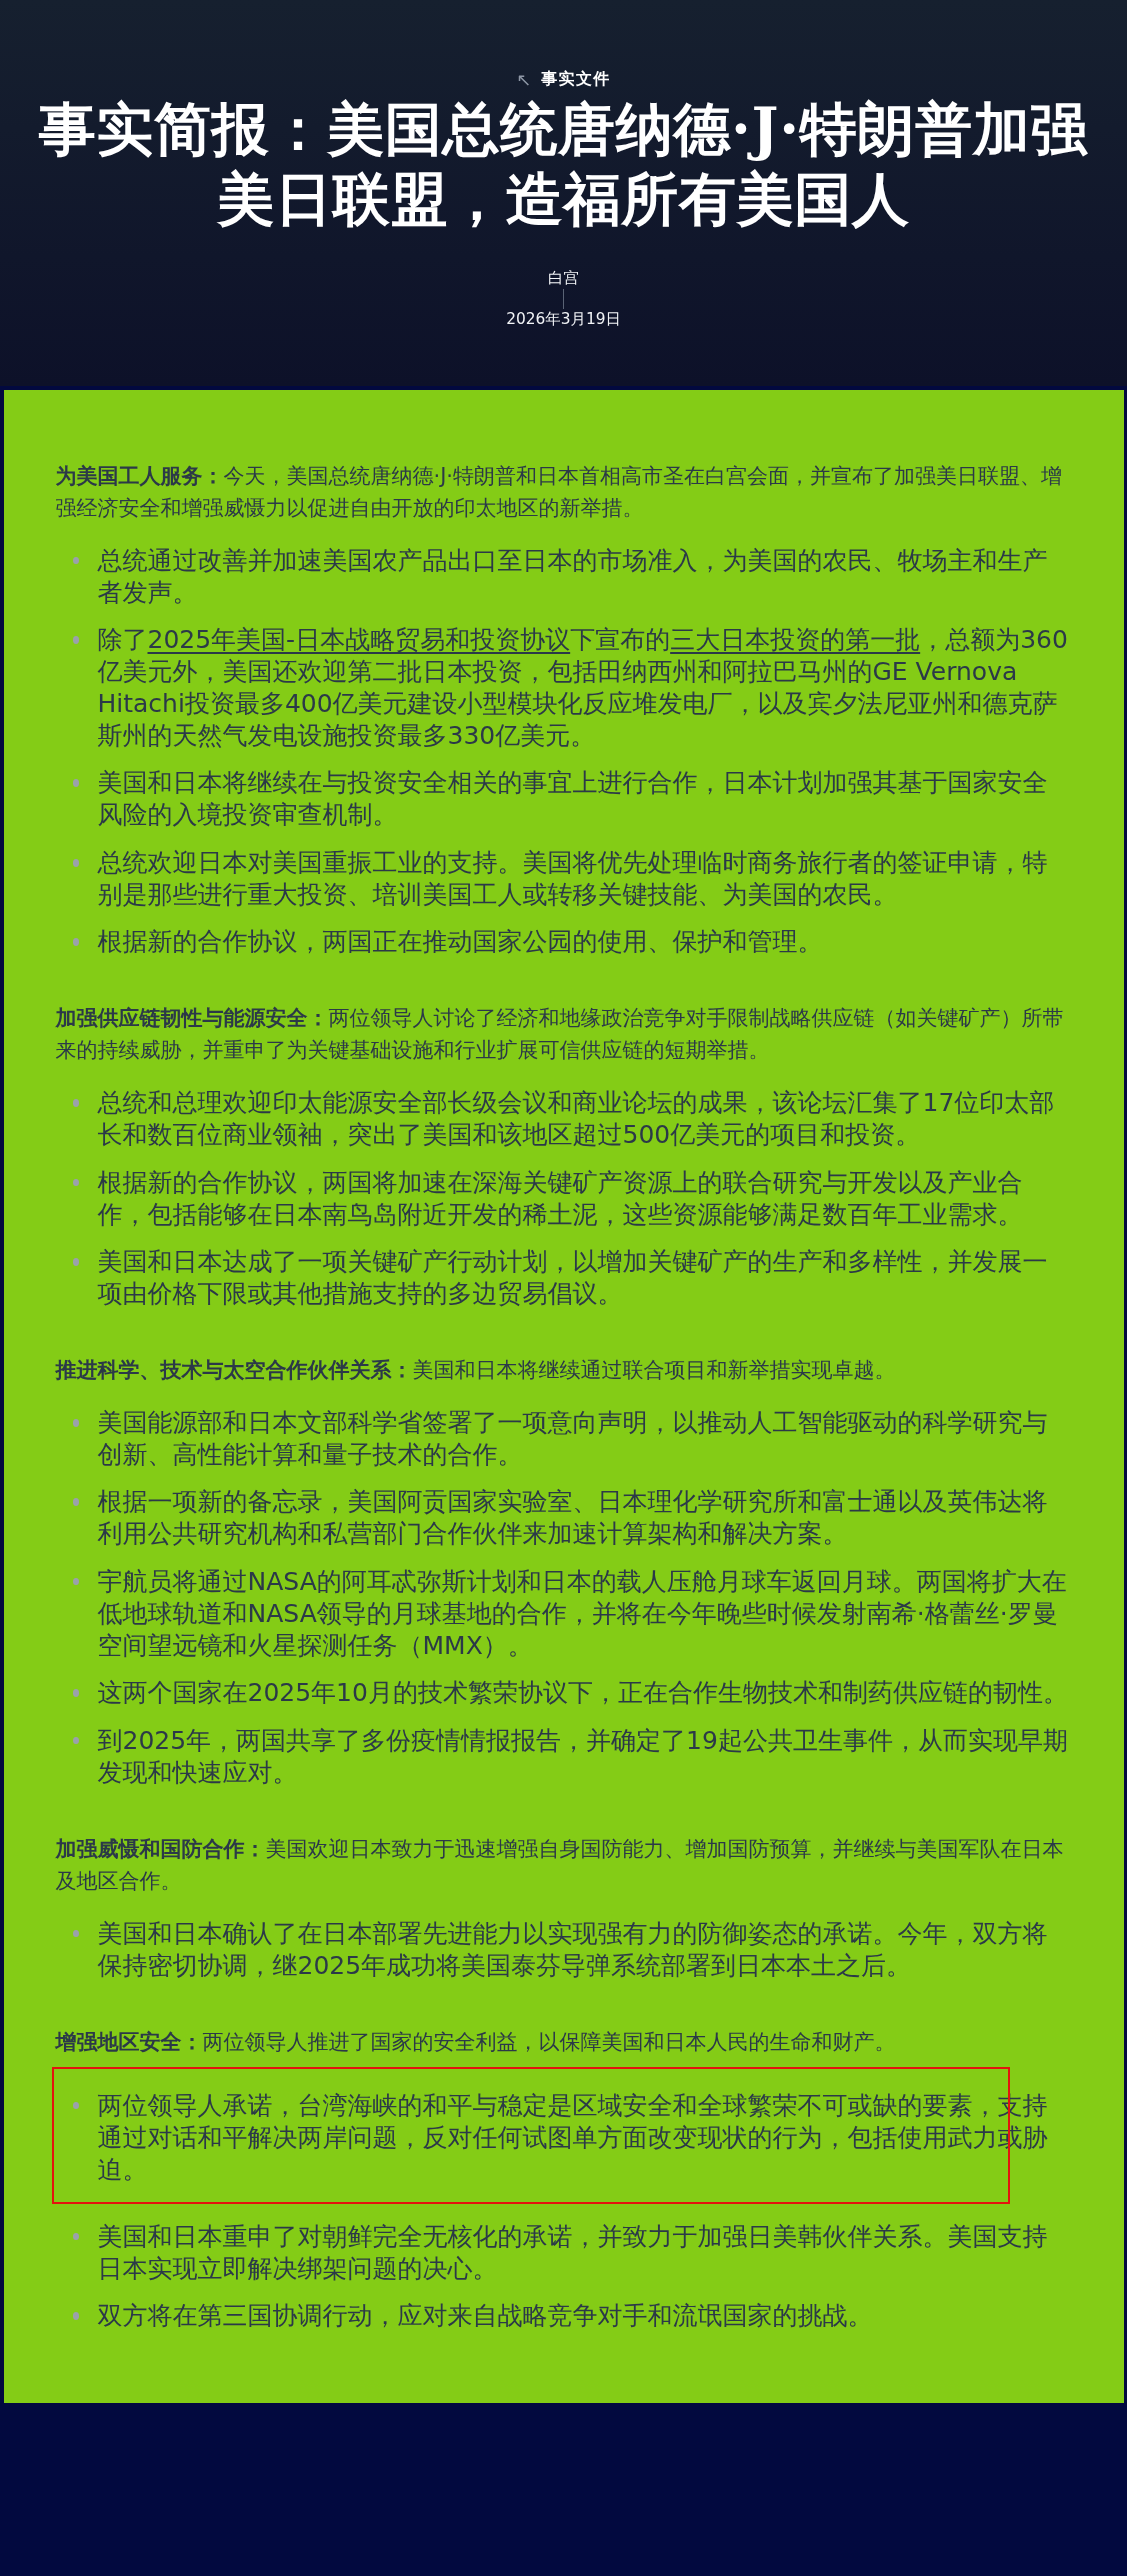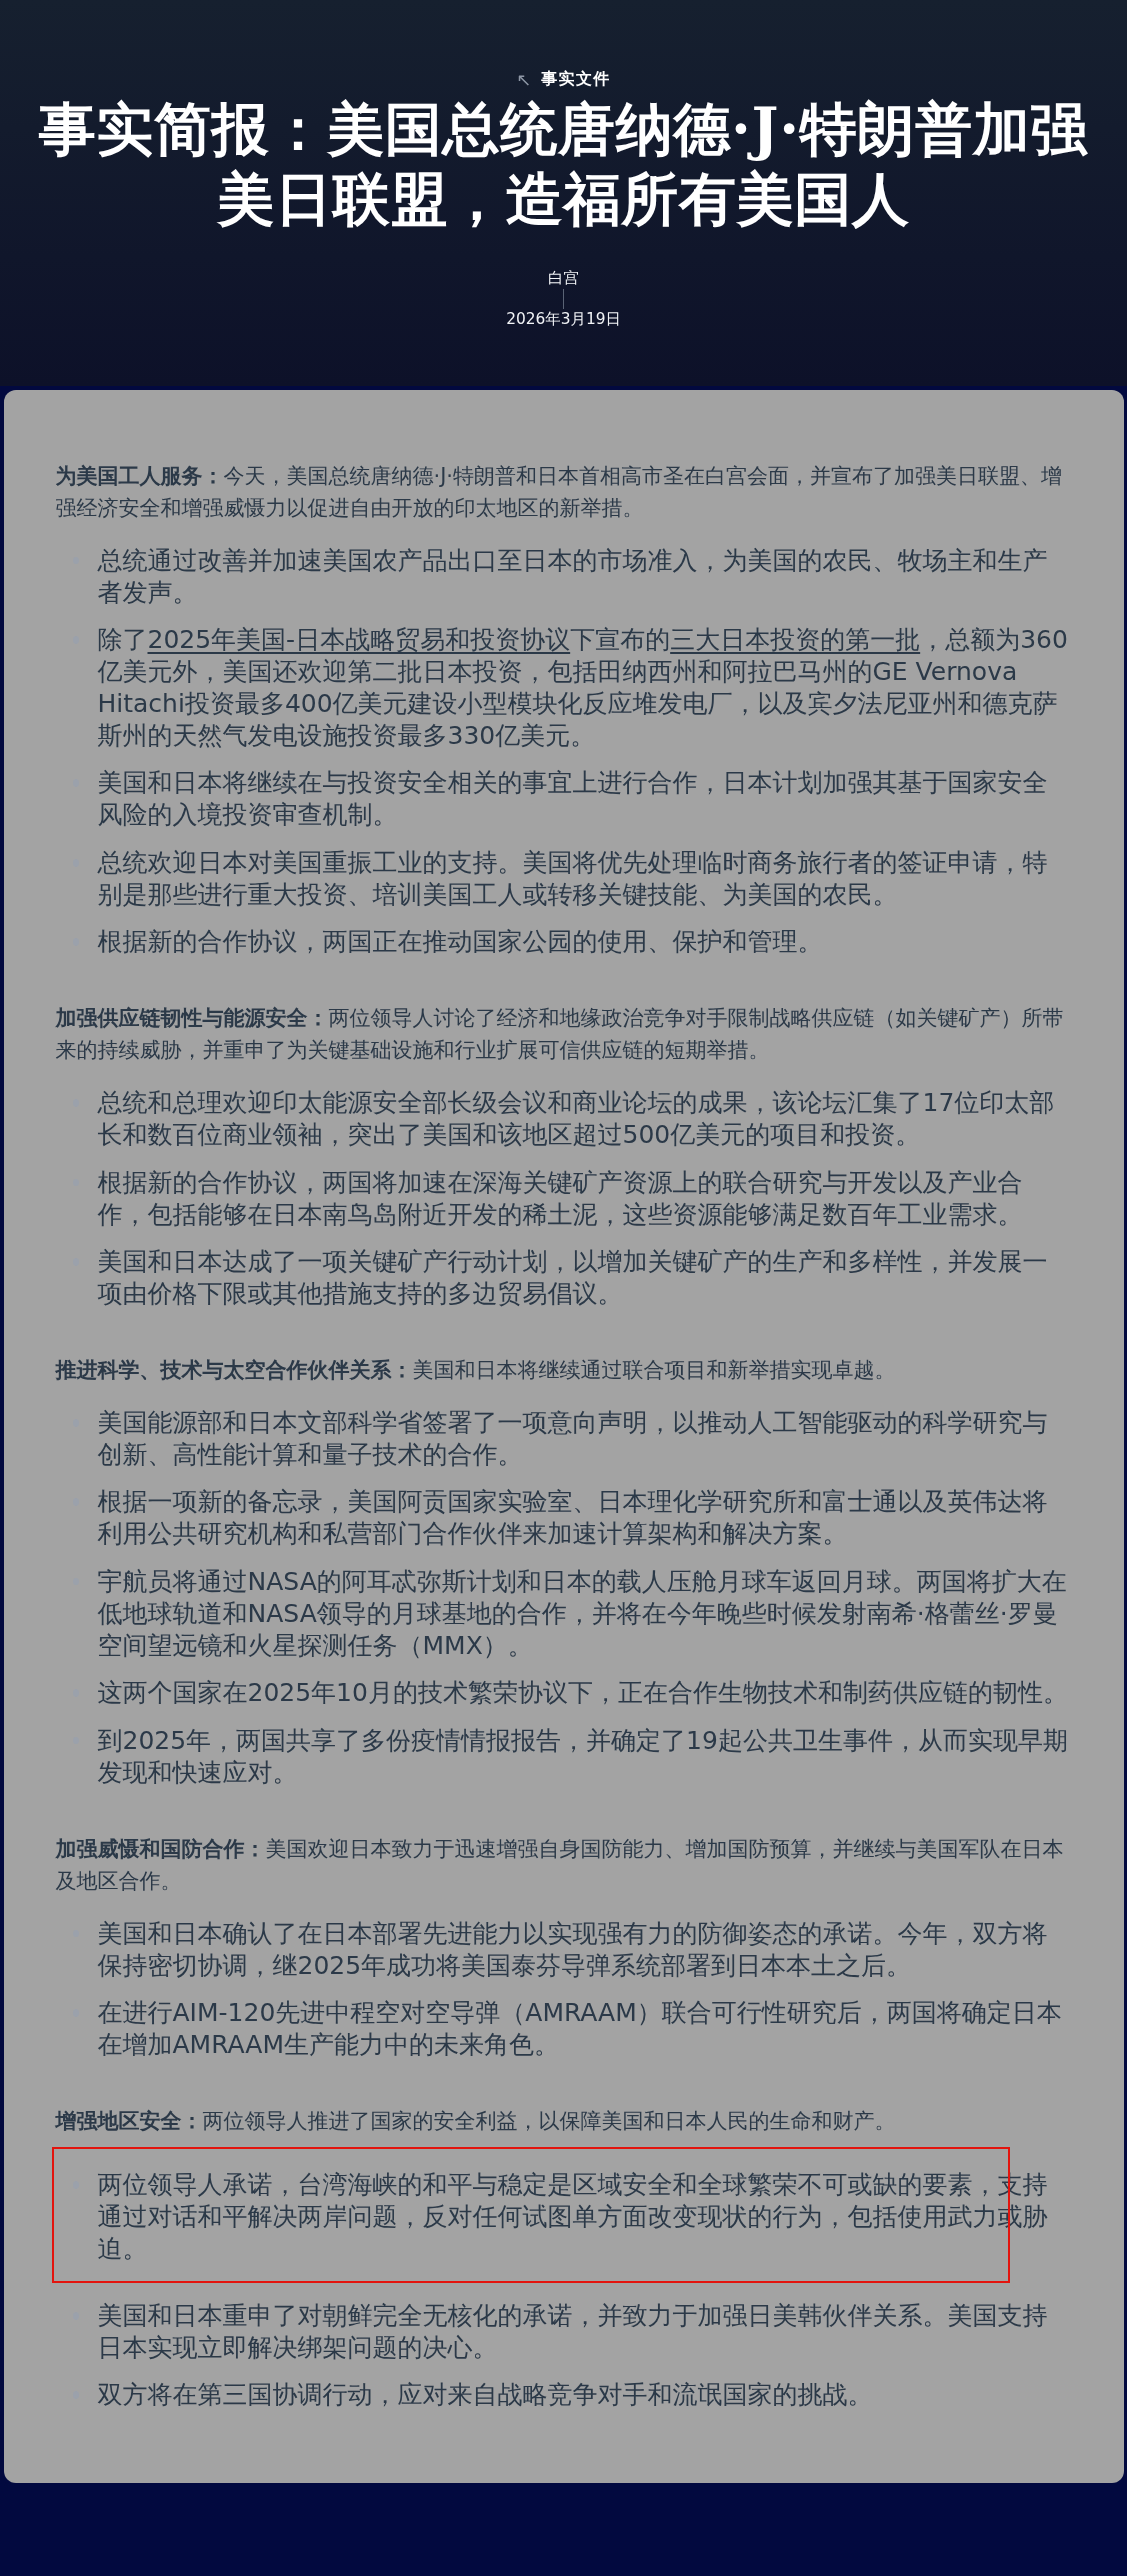--- a/index.html
+++ b/index.html
@@ -64,24 +64,23 @@
   }
   .meta .divider{
     display:inline-block;
     width:0.7px;
     height:19.6px;
     background:#5a6375;
     margin:0 19.6px;
   }
   
   .sheet{
-    background:#a3a3a3;
+    background:#84cc16;
     margin:0 3.5px 9.8px;
     padding:70px 52px 56px;
-    border-radius:12px;
   }
   .section{margin-top:44px;}
   .section:first-child{margin-top:0;}
   .section-lead{
     font-size:21px;
     line-height:32px;
   }
   .section-lead strong{
     font-weight:bold;
     color:var(--c-text);
@@ -168,21 +167,20 @@
           <li><span>根据一项新的备忘录，美国阿贡国家实验室、日本理化学研究所和富士通以及英伟达将利用公共研究机构和私营部门合作伙伴来加速计算架构和解决方案。</span></li>
           <li><span>宇航员将通过NASA的阿耳忒弥斯计划和日本的载人压舱月球车返回月球。两国将扩大在低地球轨道和NASA领导的月球基地的合作，并将在今年晚些时候发射南希·格蕾丝·罗曼空间望远镜和火星探测任务（MMX）。</span></li>
           <li><span>这两个国家在2025年10月的技术繁荣协议下，正在合作生物技术和制药供应链的韧性。</span></li>
           <li><span>到2025年，两国共享了多份疫情情报报告，并确定了19起公共卫生事件，从而实现早期发现和快速应对。</span></li>
         </ul>
       </section>
       <section class="section">
         <p class="section-lead"><strong>加强威慑和国防合作：</strong><span>美国欢迎日本致力于迅速增强自身国防能力、增加国防预算，并继续与美国军队在日本及地区合作。</span></p>
         <ul>
           <li><span>美国和日本确认了在日本部署先进能力以实现强有力的防御姿态的承诺。今年，双方将保持密切协调，继2025年成功将美国泰芬导弹系统部署到日本本土之后。</span></li>
-          <li><span>在进行AIM-120先进中程空对空导弹（AMRAAM）联合可行性研究后，两国将确定日本在增加AMRAAM生产能力中的未来角色。</span></li>
         </ul>
       </section>
       <section class="section">
         <p class="section-lead"><strong>增强地区安全：</strong><span>两位领导人推进了国家的安全利益，以保障美国和日本人民的生命和财产。</span></p>
         <ul>
           <li class="boxed"><span>两位领导人承诺，台湾海峡的和平与稳定是区域安全和全球繁荣不可或缺的要素，支持通过对话和平解决两岸问题，反对任何试图单方面改变现状的行为，包括使用武力或胁迫。</span></li>
           <li><span>美国和日本重申了对朝鲜完全无核化的承诺，并致力于加强日美韩伙伴关系。美国支持日本实现立即解决绑架问题的决心。</span></li>
           <li><span>双方将在第三国协调行动，应对来自战略竞争对手和流氓国家的挑战。</span></li>
         </ul>
       </section>

